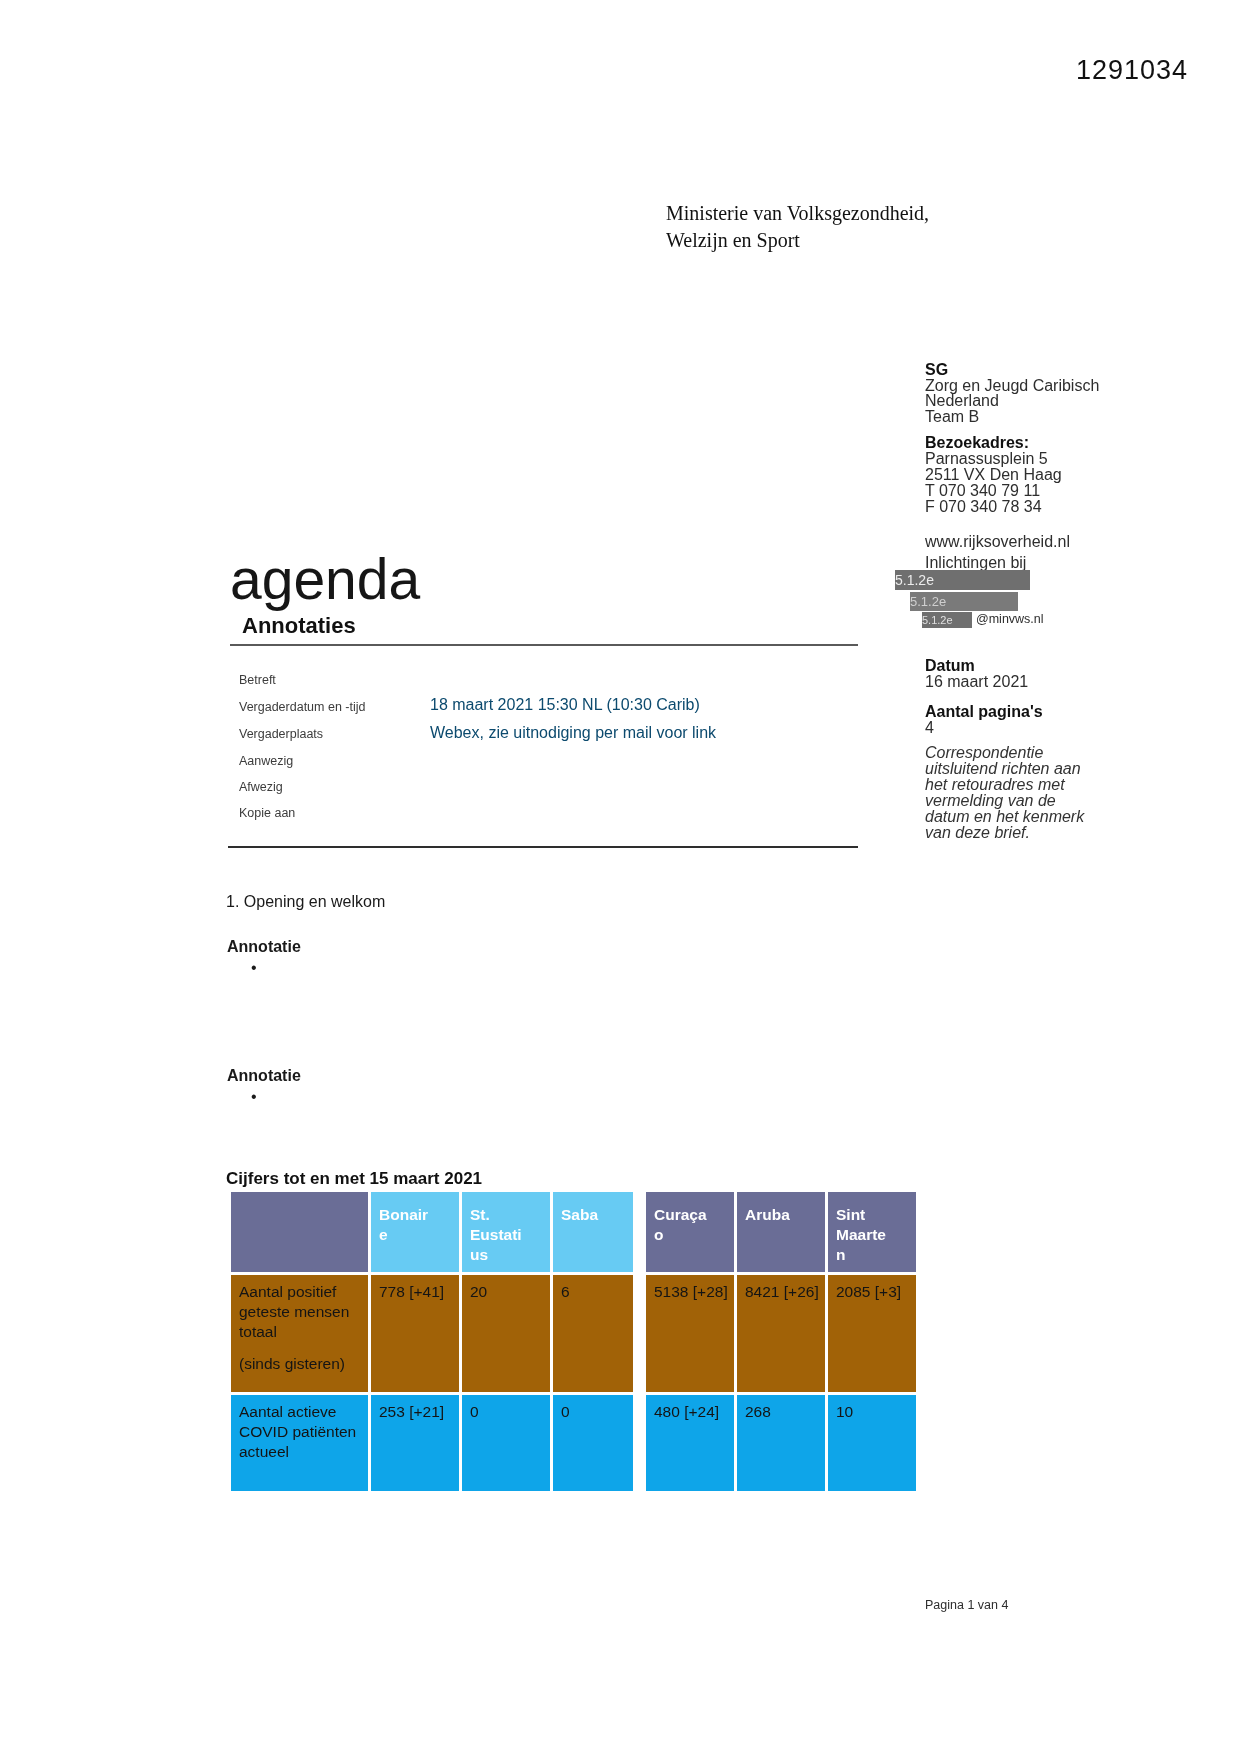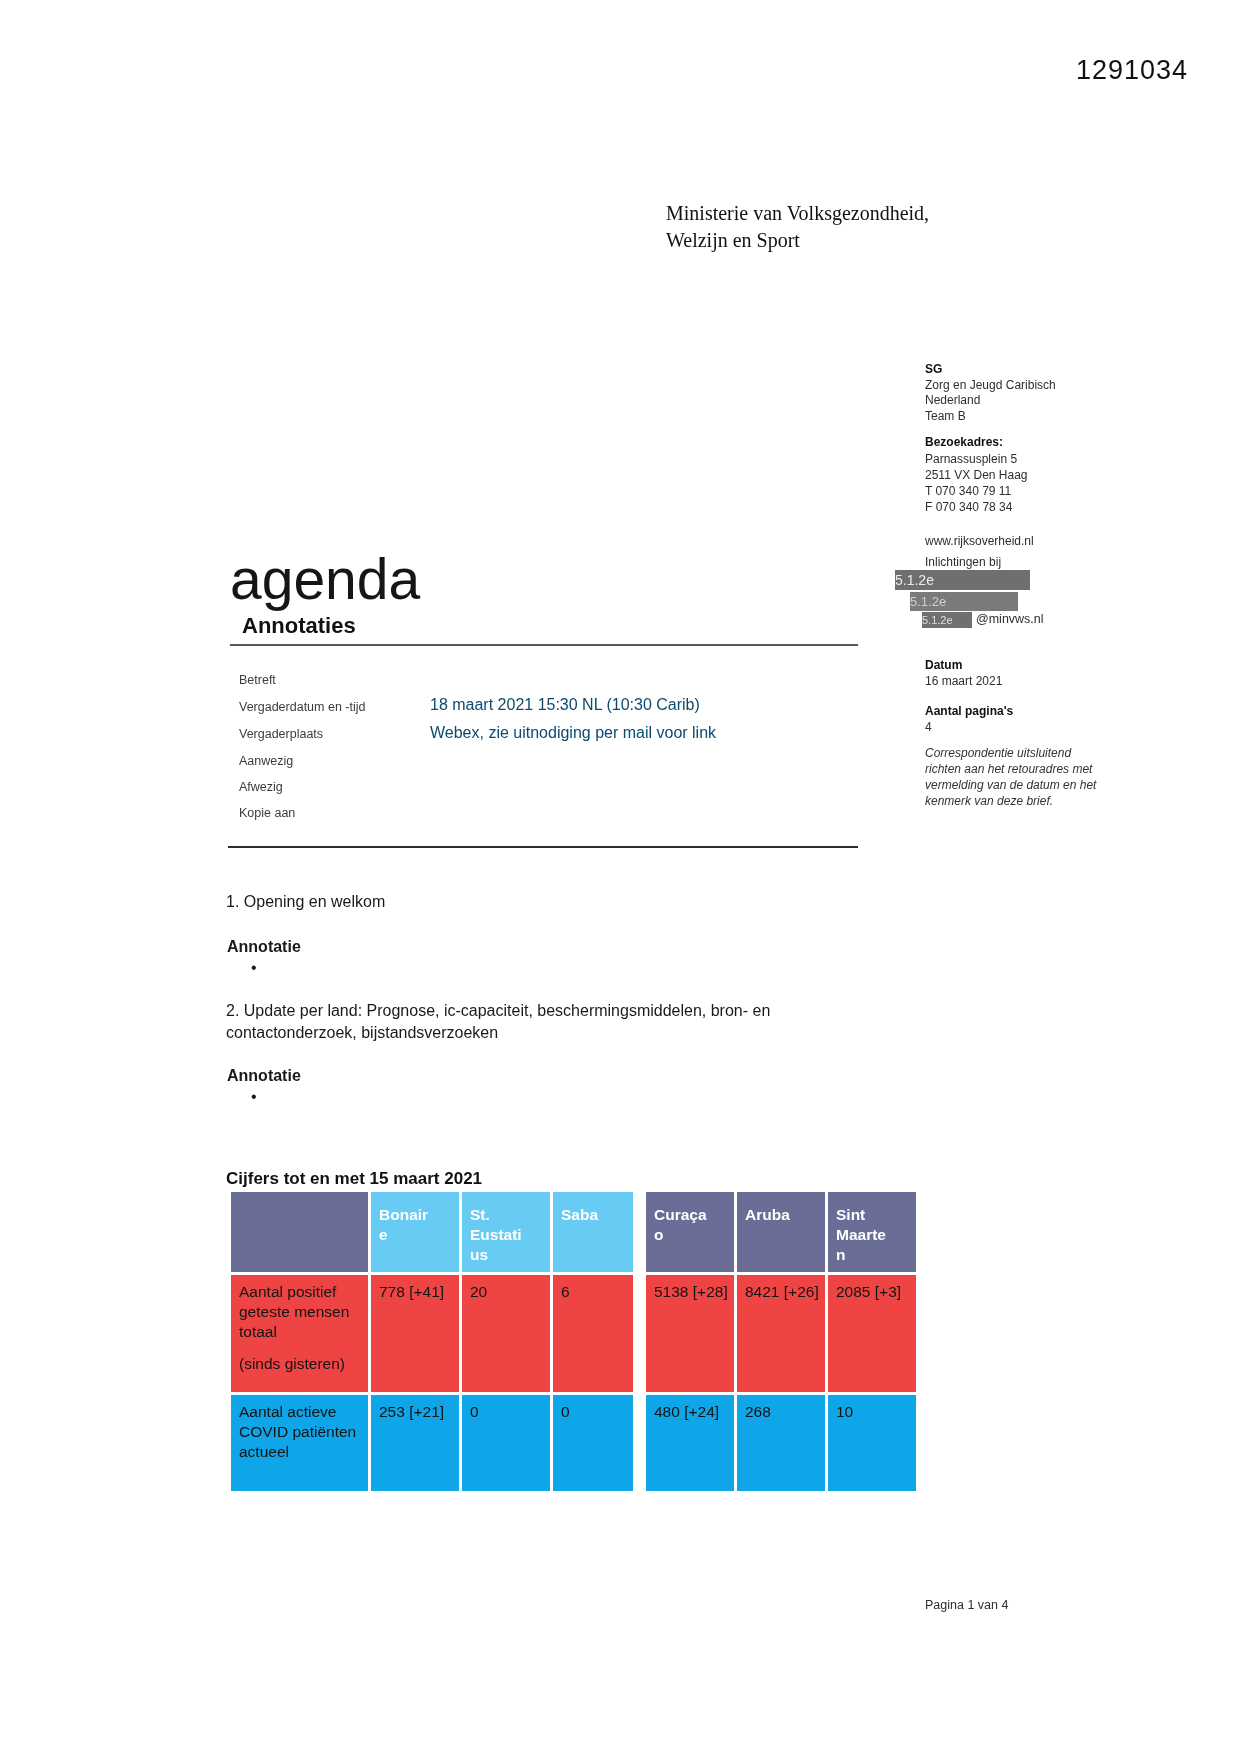--- a/index.html
+++ b/index.html
@@ -21,21 +21,21 @@
 
   .rule-1 { left:230px; top:644px; width:628px; height:2px; background:#5a5a5a; }
   .rule-2 { left:228px; top:846px; width:630px; height:2px; background:#2e2e2e; }
 
   .meta-label { left:239px; font-size:12.5px; color:#3c3c3c; }
   .ml-0 { top:673px; } .ml-1 { top:700px; } .ml-2 { top:727px; }
   .ml-3 { top:754px; } .ml-4 { top:780px; } .ml-5 { top:806px; }
   .meta-value { left:430px; font-size:16px; color:#0c4a6e; }
   .mv-0 { top:696px; } .mv-1 { top:724px; }
 
-  .sb { left:925px; width:175px; font-size:12px; line-height:15.5px; color:#2e2e2e; }
+  .sb { left:925px; width:175px; font-size:16px; line-height:15.5px; color:#2e2e2e; }
   .sb .b { font-weight:bold; color:#111; }
   .sb-org { top:362px; }
   .sb-address { top:435px; }
   .sb-address .line { line-height:16.2px; }
   .sb-web { top:534px; }
   .sb-inlicht { top:555px; }
   .sb-datum { top:658px; }
   .sb-pages { top:704px; }
   .sb-note { top:745px; width:172px; font-style:italic; line-height:16px; color:#333; }
 
@@ -62,21 +62,21 @@
   .cijfers-table {
     left:231px; top:1192px; display:grid;
     grid-template-columns:137px 88px 88px 80px 7px 88px 88px 88px;
     grid-template-rows:80px 117px 96px; gap:3px;
   }
   .th { color:#ffffff; font-weight:bold; font-size:15.5px; line-height:20px;
         padding:13px 24px 0 8px; overflow-wrap:anywhere; }
   .th-dark { background:#6a6d96; }
   .th-blue { background:#67cbf3; }
   .td { font-size:15.5px; line-height:20px; padding:7px 4px 0 8px; color:#141414; }
-  .row1 { background:#ef4444; }
+  .row1 { background:#a16207; }
   .row2 { background:#0ea5e9; }
   .td .note2 { margin-top:12px; }
 
   .footer-page { left:925px; top:1598px; font-size:12.5px; color:#2e2e2e; }
 </style>
 </head>
 <body>
 
 <div class="page">
 
@@ -137,21 +137,20 @@
     <div>4</div>
   </div>
 
   <div class="abs sb sb-note">Correspondentie uitsluitend richten aan het retouradres met vermelding van de datum en het kenmerk van deze brief.</div>
 
   <div class="abs body-text item-1">1. Opening en welkom</div>
 
   <div class="abs body-text ann-label ann-1">Annotatie</div>
   <div class="abs body-text bullet-dot bd-1">•</div>
 
-  <div class="abs body-text item-2">2. Update per land: Prognose, ic-capaciteit, beschermingsmiddelen, bron- en contactonderzoek, bijstandsverzoeken</div>
 
   <div class="abs body-text ann-label ann-2">Annotatie</div>
   <div class="abs body-text bullet-dot bd-2">•</div>
 
   <div class="abs table-caption">Cijfers tot en met 15 maart 2021</div>
 
   <div class="abs cijfers-table">
 
     <div class="th th-dark"></div>
     <div class="th th-blue">Bonaire</div>

